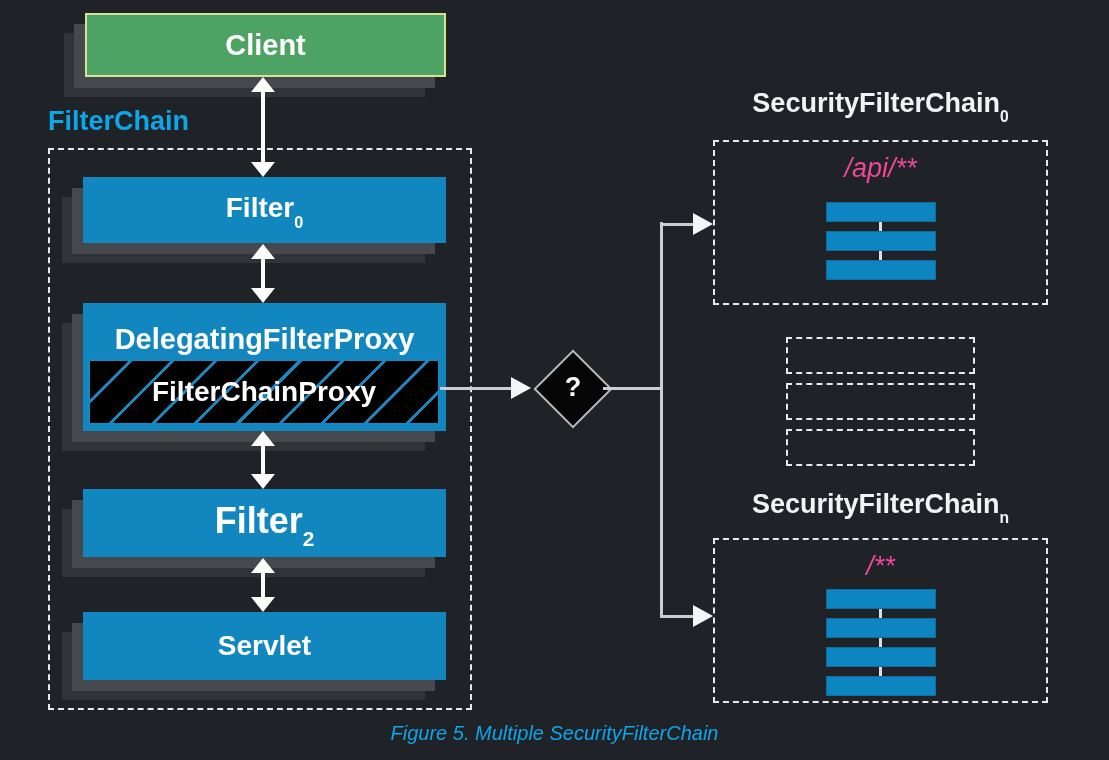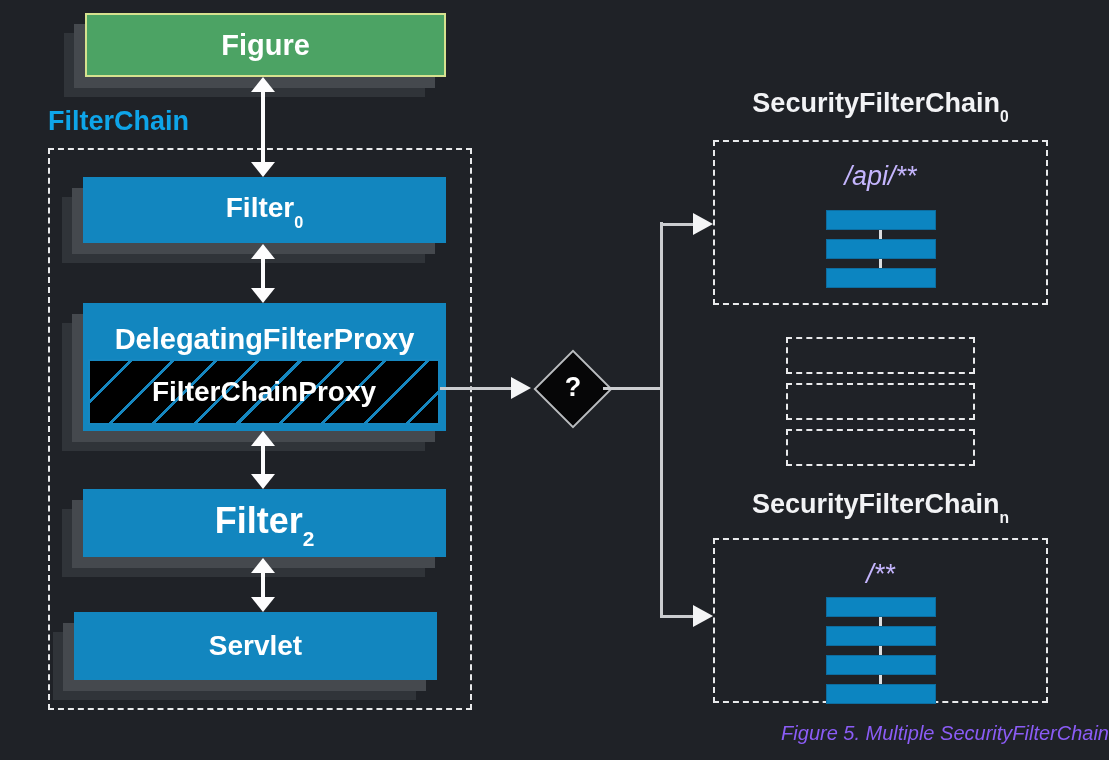--- a/index.html
+++ b/index.html
@@ -19,21 +19,21 @@
     box-sizing:border-box;
   }
   .node .node-label{white-space:nowrap;}
   .blue{background:#1286bf;}
   .green{background:#4ca364;border:2px solid #d6e28f;}
   sub.subscript{font-size:0.58em;font-weight:bold;position:relative;bottom:-0.25em;}
 
   .client{left:85px;top:13px;width:361px;height:64px;font-size:29px;}
   .filter0{left:83px;top:177px;width:363px;height:66px;font-size:28px;justify-content:center;}
   .filter2{left:83px;top:489px;width:363px;height:68px;font-size:36px;}
-  .servlet{left:74px;top:612px;width:363px;height:68px;font-size:28px;}
+  .servlet{left:83px;top:612px;width:363px;height:68px;font-size:28px;}
 
   
   .dfp{left:83px;top:303px;width:363px;height:128px;flex-direction:column;justify-content:flex-start;}
   .dfp-label{margin-top:20px;font-size:29px;font-weight:bold;white-space:nowrap;}
   .fcp{
     position:absolute;left:5px;top:56px;width:352px;height:66px;
     background:repeating-linear-gradient(135deg,transparent 0 27px,#1687c0 27px 30px),#000000;
     border:2px solid #1687c0;
     display:flex;align-items:center;justify-content:center;
     font-size:28px;font-weight:bold;color:#ffffff;
@@ -63,39 +63,39 @@
   .diamond{position:absolute;left:545px;top:361px;width:56px;height:56px;
     background:#060607;border:2px solid #b9bcbf;transform:rotate(45deg);box-sizing:border-box;}
   .diamond-q{position:absolute;left:545px;top:359px;width:56px;height:56px;
     display:flex;align-items:center;justify-content:center;
     color:#ffffff;font-size:27px;font-weight:bold;}
 
   
   .chain-title{position:absolute;width:335px;text-align:center;font-size:27px;font-weight:bold;color:#f2f3f5;white-space:nowrap;}
   .chain-box{position:absolute;left:713px;width:335px;height:165px;border:2px dashed #e9eaec;
     box-sizing:border-box;display:flex;flex-direction:column;align-items:center;}
-  .chain-pattern{margin-top:19px;font-size:27px;font-style:italic;color:#c4b5fd;}
+  .chain-pattern{margin-top:11px;font-size:27px;font-style:italic;color:#ec4899;}
   .bars{display:flex;flex-direction:column;align-items:center;}
   .bar{width:110px;height:20px;background:#0c85c1;border:1px solid #0d6da0;box-sizing:border-box;}
   .bar-conn{width:3px;height:9px;background:#dcdee0;}
 
   
   .ghost{position:absolute;left:786px;width:189px;height:37px;border:2px dashed #e9eaec;box-sizing:border-box;}
 
   
-  .caption{position:absolute;left:0;top:722px;width:100%;text-align:right;
-    font-size:20px;font-style:italic;color:#8b5cf6;}
+  .caption{position:absolute;left:0;top:722px;width:100%;text-align:center;
+    font-size:20px;font-style:italic;color:#0ea5e9;}
 </style>
 </head>
 <body>
 
 <div class="canvas">
 
   <div class="node green client">
-    <span class="node-label">Figure</span>
+    <span class="node-label">Client</span>
   </div>
 
   <div class="fc-title">FilterChain</div>
   <div class="fc-box"></div>
 
   <div class="node blue filter0">
     <span class="node-label"><span>Filter</span><sub class="subscript">0</sub></span>
   </div>
 
   <div class="node blue dfp">

